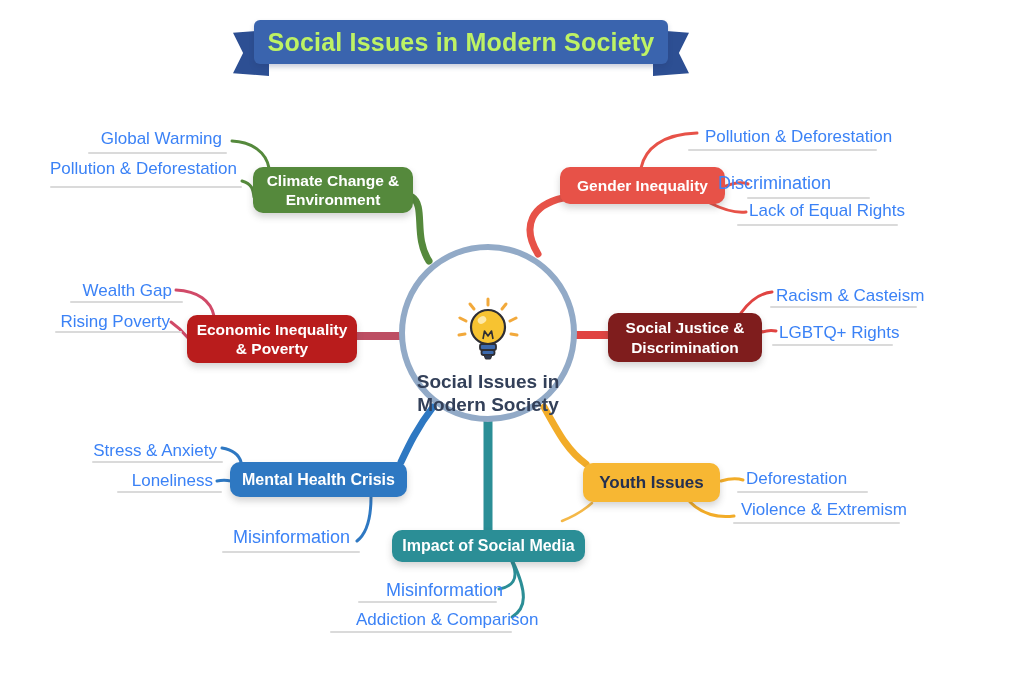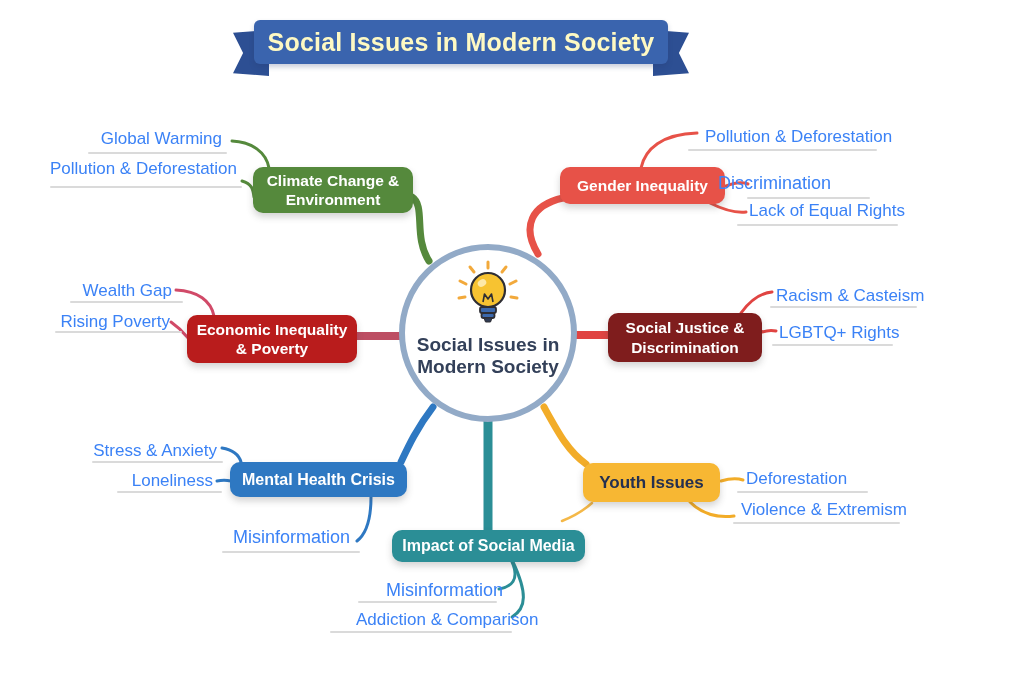--- a/index.html
+++ b/index.html
@@ -7,33 +7,33 @@
     width:1024px;height:683px;position:relative;overflow:hidden;
     background:#ffffff;
     font-family:"Liberation Sans", sans-serif;
   }
   svg.links{position:absolute;left:0;top:0;z-index:1;}
 
   
   .banner-main{
     position:absolute;left:254px;top:20px;width:414px;height:44px;
     background:#3a64ae;border-radius:6px;z-index:3;
-    color:#fef9c3;font-weight:bold;font-size:25px;line-height:44px;text-align:center;
+    color:#bef264;font-weight:bold;font-size:25px;line-height:44px;text-align:center;
     letter-spacing:.2px;
     box-shadow:0 3px 5px rgba(40,60,110,.25);
   }
   .banner-tail{position:absolute;width:36px;height:46px;background:#2d4f93;z-index:2;}
   .banner-tail.left{left:233px;top:30px;clip-path:polygon(0 6%,100% 0,100% 100%,0 94%,28% 50%);}
   .banner-tail.right{left:653px;top:30px;clip-path:polygon(0 0,100% 6%,72% 50%,100% 94%,0 100%);}
 
   
   .center-circle{
     position:absolute;left:399px;top:244px;width:166px;height:166px;
     background:#ffffff;border:6px solid #92aac7;border-radius:50%;z-index:4;
-    display:flex;flex-direction:column;align-items:center;justify-content:flex-start;
+    display:flex;flex-direction:column;align-items:center;justify-content:flex-end;
     padding-top:0;
   }
   .center-circle .bulb{margin-top:10px;}
   .center-title{
     font-weight:bold;font-size:19px;line-height:1.18;color:#334059;text-align:center;
   }
 
   
   .node{
     position:absolute;z-index:5;border-radius:10px;

